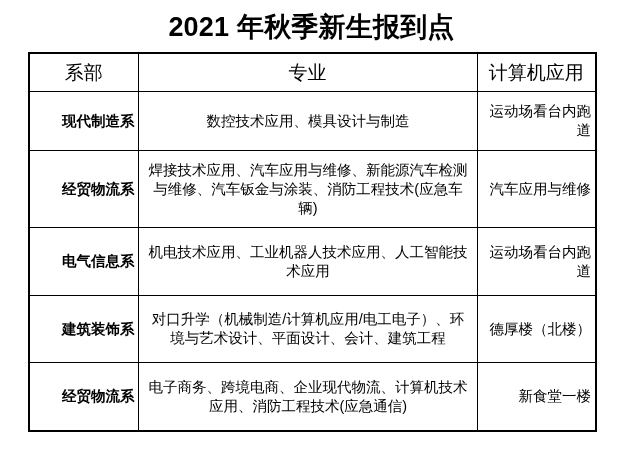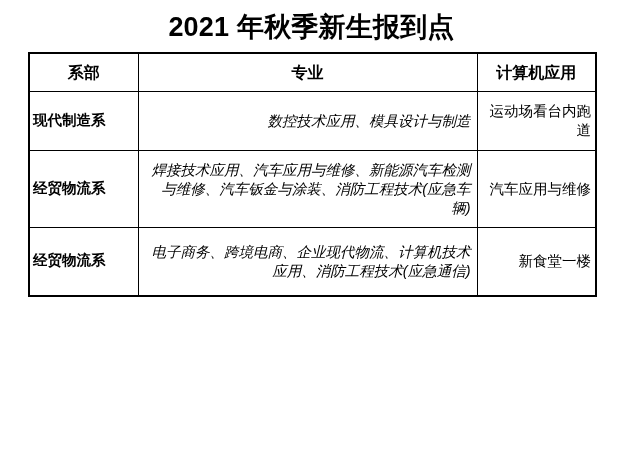--- a/index.html
+++ b/index.html
@@ -61,43 +61,41 @@
   table.reg-table td {
     border: 1px solid #000000;
     vertical-align: middle;
     font-size: 14.5px;
     line-height: 19px;
     color: #000000;
   }
 
   
   table.reg-table thead th {
-    font-weight: bold;
+    font-weight: normal;
     text-align: center;
     height: 33px;
     padding: 2px 4px;
-    font-size: 16px;
+    font-size: 19px;
   }
 
   
   td.dept {
     font-weight: bold;
-    text-align: left;
+    text-align: right;
     padding: 5px 3px;
     font-size: 15px;
     white-space: nowrap;
-    font-family: Liberation Mono, monospace;
   }
 
   
   td.major {
-    text-align: right;
+    text-align: center;
     padding: 6px 6px 6px 7px;
     word-break: break-all;
-    font-style: italic;
   }
 
   
   td.place {
     text-align: right;
     padding: 6px 4px 6px 7px;
     word-break: break-all;
   }
 
   tr.r-h  th { height: 33px; }
@@ -133,20 +131,30 @@
         <tr class="r-1">
           <td class="dept">现代制造系</td>
           <td class="major">数控技术应用、模具设计与制造</td>
           <td class="place">运动场看台内跑道</td>
         </tr>
         <tr class="r-2">
           <td class="dept">经贸物流系</td>
           <td class="major">焊接技术应用、汽车应用与维修、新能源汽车检测与维修、汽车钣金与涂装、消防工程技术(应急车辆)</td>
           <td class="place">汽车应用与维修</td>
         </tr>
+        <tr class="r-3">
+          <td class="dept">电气信息系</td>
+          <td class="major">机电技术应用、工业机器人技术应用、人工智能技术应用</td>
+          <td class="place">运动场看台内跑道</td>
+        </tr>
+        <tr class="r-5">
+          <td class="dept">建筑装饰系</td>
+          <td class="major">对口升学（机械制造/计算机应用/电工电子）、环境与艺术设计、平面设计、会计、建筑工程</td>
+          <td class="place">德厚楼（北楼）</td>
+        </tr>
         <tr class="r-6">
           <td class="dept">经贸物流系</td>
           <td class="major">电子商务、跨境电商、企业现代物流、计算机技术应用、消防工程技术(应急通信)</td>
           <td class="place">新食堂一楼</td>
         </tr>
       </tbody>
     </table>
   </div>
 
 </div>

